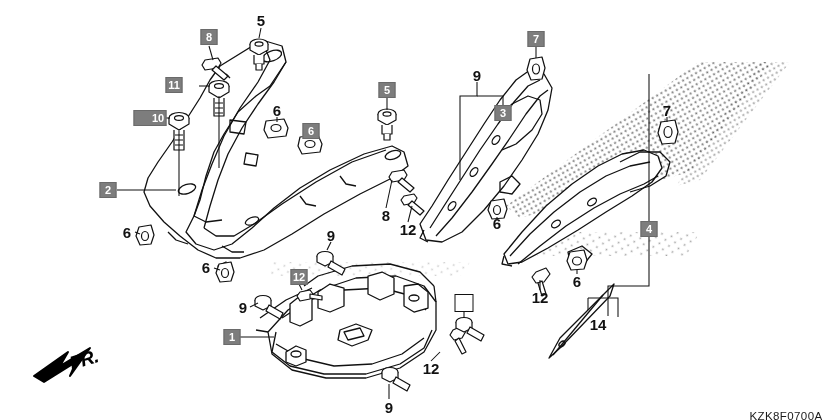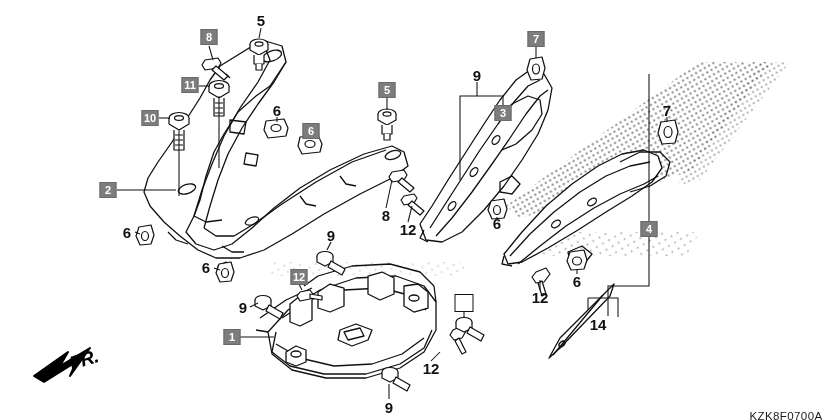--- a/index.html
+++ b/index.html
@@ -354,22 +354,22 @@
       <line x1="540" y1="290" x2="540" y2="280"></line>
       <line x1="577" y1="274" x2="577" y2="270"></line>
       <polyline points="618,317 618,298 588,298"></polyline>
       <line x1="588" y1="298" x2="588" y2="310"></line>
     </g>
   </svg>
 
   <div id="labels-layer">
       <div class="label label-boxed" style="left: 209px; top: 37px;">8</div>
       <div class="label label-plain" style="left: 261px; top: 20px;">5</div>
-      <div class="label label-boxed" style="left: 190px; top: 85px;">11</div>
-      <div class="label label-boxed" style="left: 150px; top: 118px;">10</div>
+      <div class="label label-boxed" style="left: 174px; top: 85px;">11</div>
+      <div class="label label-boxed" style="left: 150px; top: 118px; padding-left: 16px;">10</div>
       <div class="label label-plain" style="left: 277px; top: 110px;">6</div>
       <div class="label label-boxed" style="left: 311px; top: 131px;">6</div>
       <div class="label label-boxed" style="left: 387px; top: 90px;">5</div>
       <div class="label label-boxed" style="left: 108px; top: 190px;">2</div>
       <div class="label label-plain" style="left: 127px; top: 232px;">6</div>
       <div class="label label-plain" style="left: 206px; top: 267px;">6</div>
       <div class="label label-plain" style="left: 386px; top: 215px;">8</div>
       <div class="label label-plain" style="left: 408px; top: 229px;">12</div>
       <div class="label label-plain" style="left: 477px; top: 75px;">9</div>
       <div class="label label-boxed" style="left: 503px; top: 113px;">3</div>

